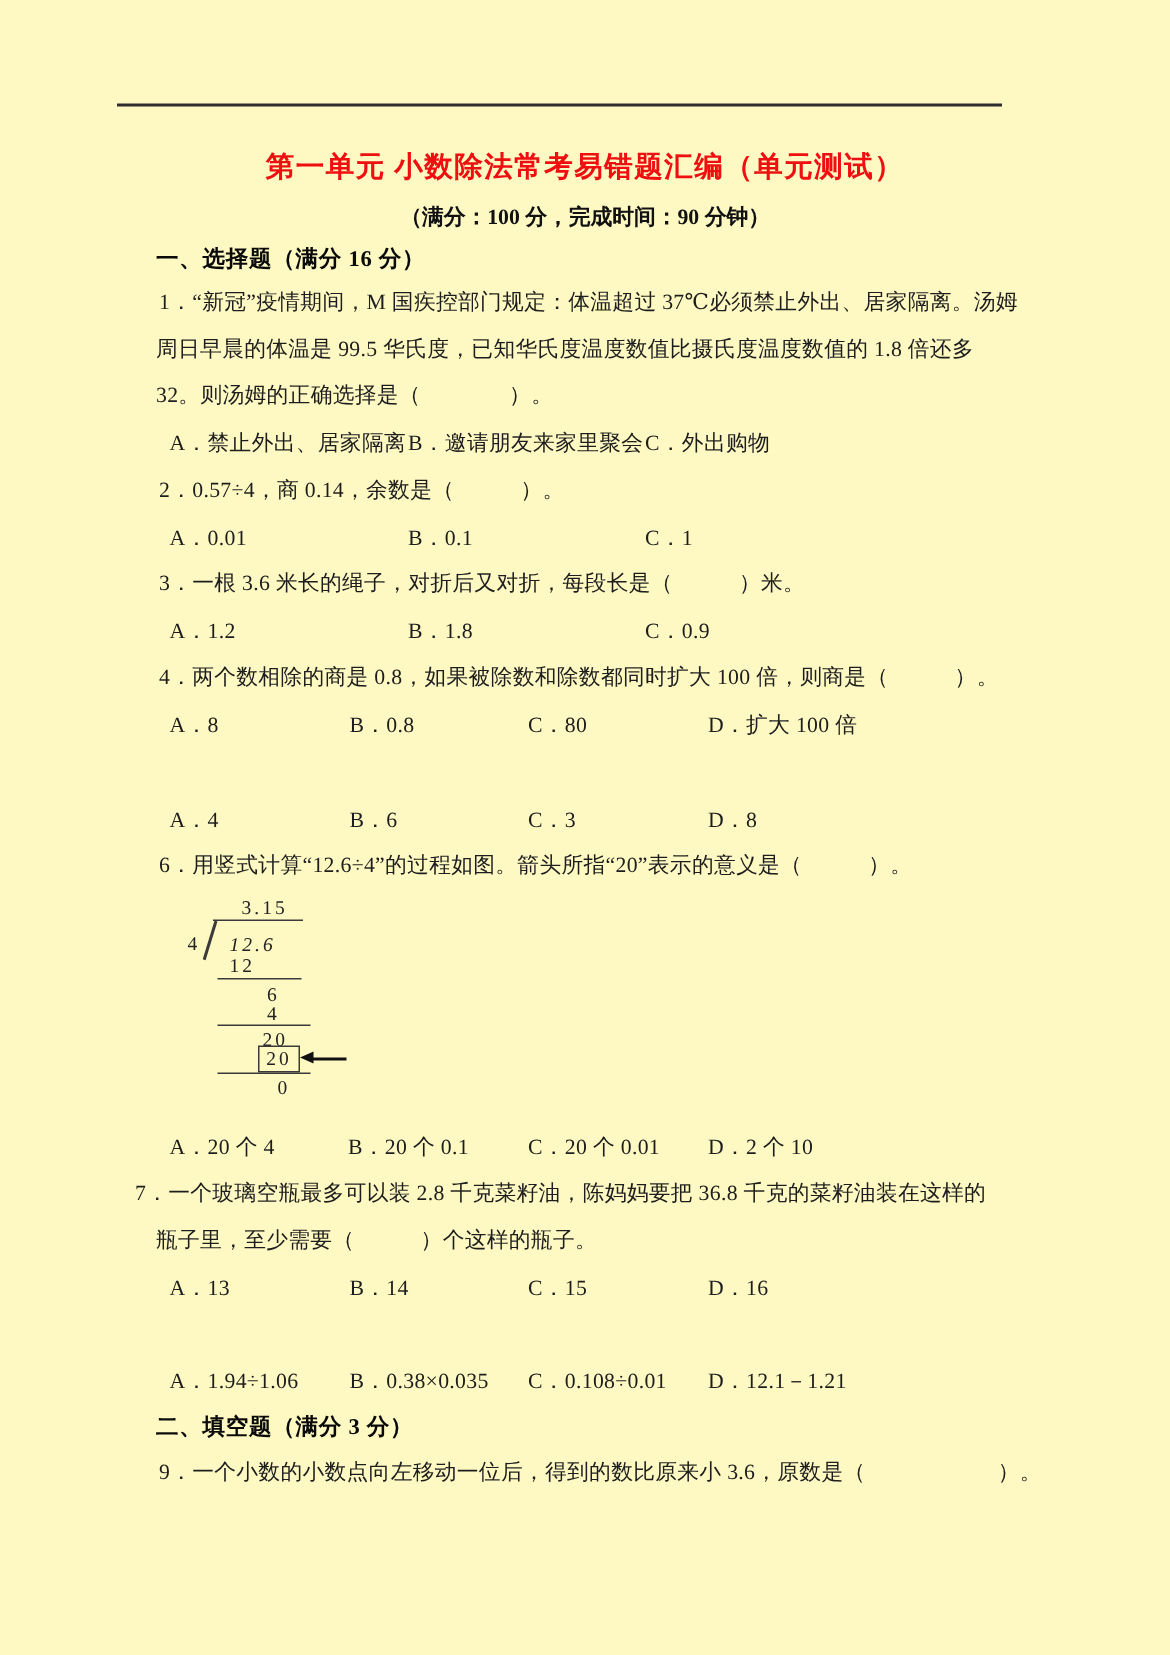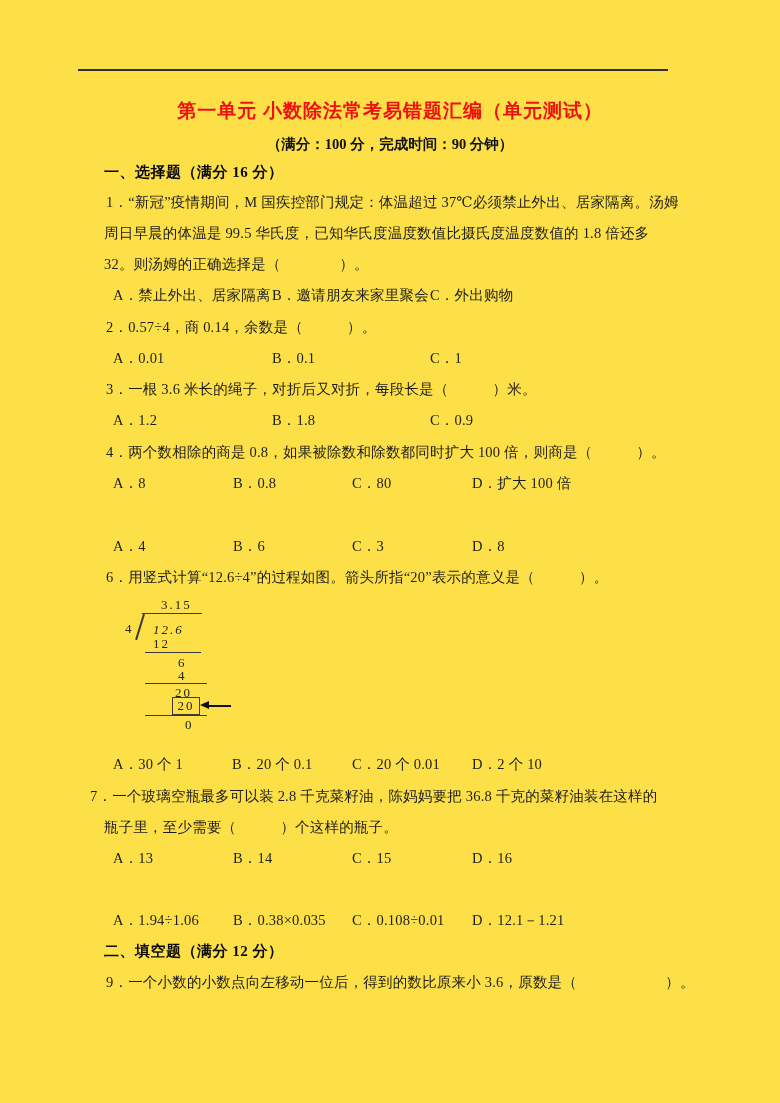--- a/index.html
+++ b/index.html
@@ -1,17 +1,17 @@
 <!DOCTYPE html>
 <html><head>
 <meta charset="utf-8">
 <style>
   html,body{margin:0;padding:0;background:#ffffff;}
   .page{
-    position:relative;width:780px;height:1103px;background:#fde047;overflow:hidden;
+    position:relative;width:780px;height:1103px;background:#fef9c3;overflow:hidden;
     font-family:"Liberation Serif","DejaVu Serif",serif;color:#1d1d1d;
   }
   .abs{position:absolute;white-space:nowrap;}
   .rule{position:absolute;left:78px;top:69px;width:590px;height:2px;background:#2e2e2e;}
   .title{position:absolute;left:0;top:98px;width:780px;text-align:center;
     font-size:19px;font-weight:bold;color:#ee1010;letter-spacing:1px;}
   .subtitle{position:absolute;left:0;top:135px;width:780px;text-align:center;
     font-size:14.5px;font-weight:bold;color:#111;}
   .heading{font-size:15px;font-weight:bold;color:#0a0a0a;letter-spacing:0.5px;}
   .line{font-size:14.5px;line-height:1.25;letter-spacing:0.2px;}
@@ -106,21 +106,21 @@
     <div class="hl f-lineB"></div>
     <span class="t f-s4">20</span>
     <div class="f-box">20</div>
     <div class="f-ah"></div>
     <div class="f-as"></div>
     <div class="hl f-lineC"></div>
     <span class="t f-rem">0</span>
   </div>
 
   <div class="optrow" style="top:755px">
-    <span class="opt" style="left:113px">A．30 个 1</span>
+    <span class="opt" style="left:113px">A．20 个 4</span>
     <span class="opt" style="left:232px">B．20 个 0.1</span>
     <span class="opt" style="left:352px">C．20 个 0.01</span>
     <span class="opt" style="left:472px">D．2 个 10</span>
   </div>
 
   <div class="abs line" style="left:90px;top:787px">7．一个玻璃空瓶最多可以装 2.8 千克菜籽油，陈妈妈要把 36.8 千克的菜籽油装在这样的</div>
   <div class="abs line" style="left:104px;top:818px">瓶子里，至少需要（　　　）个这样的瓶子。</div>
   <div class="optrow" style="top:849px">
     <span class="opt" style="left:113px">A．13</span>
     <span class="opt" style="left:233px">B．14</span>
@@ -128,17 +128,17 @@
     <span class="opt" style="left:472px">D．16</span>
   </div>
 
   <div class="optrow" style="top:911px">
     <span class="opt" style="left:113px">A．1.94÷1.06</span>
     <span class="opt" style="left:233px">B．0.38×0.035</span>
     <span class="opt" style="left:352px">C．0.108÷0.01</span>
     <span class="opt" style="left:472px">D．12.1－1.21</span>
   </div>
 
-  <div class="abs heading" style="left:104px;top:942px">二、填空题（满分 12 分）</div>
+  <div class="abs heading" style="left:104px;top:942px">二、填空题（满分 3 分）</div>
 
   <div class="abs line" style="left:106px;top:973px">9．一个小数的小数点向左移动一位后，得到的数比原来小 3.6，原数是（　　　　　　）。</div>
 
 </div>
 
 </body></html>

